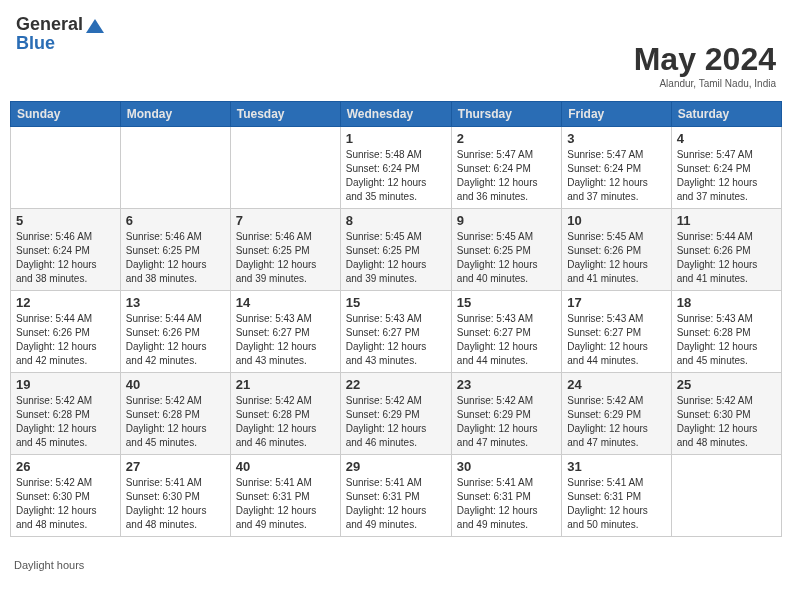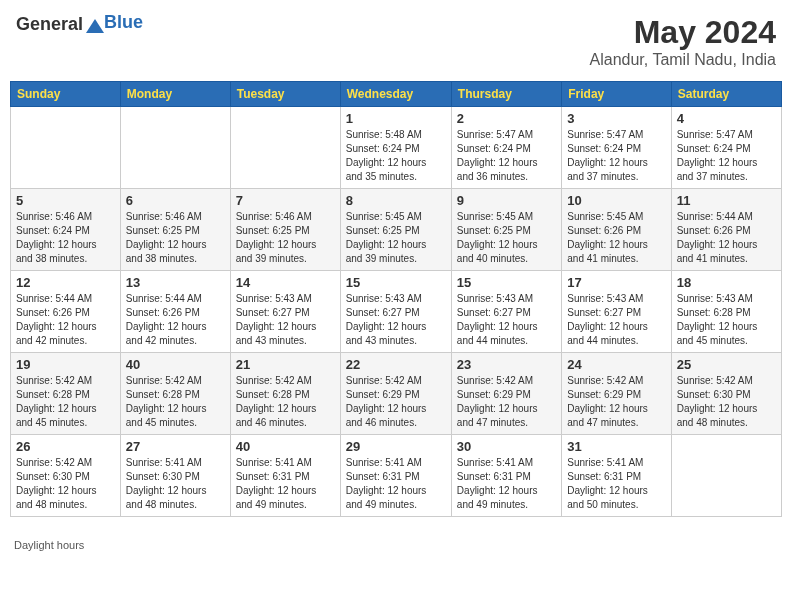--- a/index.html
+++ b/index.html
@@ -12,47 +12,48 @@
     }
     .header {
       display: flex;
       justify-content: space-between;
       align-items: flex-start;
       margin-bottom: 8px;
       padding: 4px 6px;
     }
     .logo {
       display: flex;
-      flex-direction: row;
+      flex-direction: column;
       align-items: flex-start;
     }
     .logo-row {
       display: flex;
       align-items: center;
     }
     .title-block {
       text-align: right;
     }
     .title-month {
       font-size: 32px;
       font-weight: bold;
       color: #333;
+      margin-top: 27px;
     }
     .title-location {
-      font-size: 16px;
+      font-size: 10px;
       color: #555;
     }
     .calendar {
       width: 100%;
       border-collapse: collapse;
       font-size: 11px;
     }
     .calendar th {
       background: #2a6db5;
-      color: #fde047;
+      color: #e5e5e5;
       text-align: left;
       padding: 5px 6px;
       font-size: 12px;
       border: 1px solid #1a5aa0;
     }
     .calendar td {
       border: 1px solid #ccc;
       vertical-align: top;
       padding: 4px 5px;
       width: 113px;

